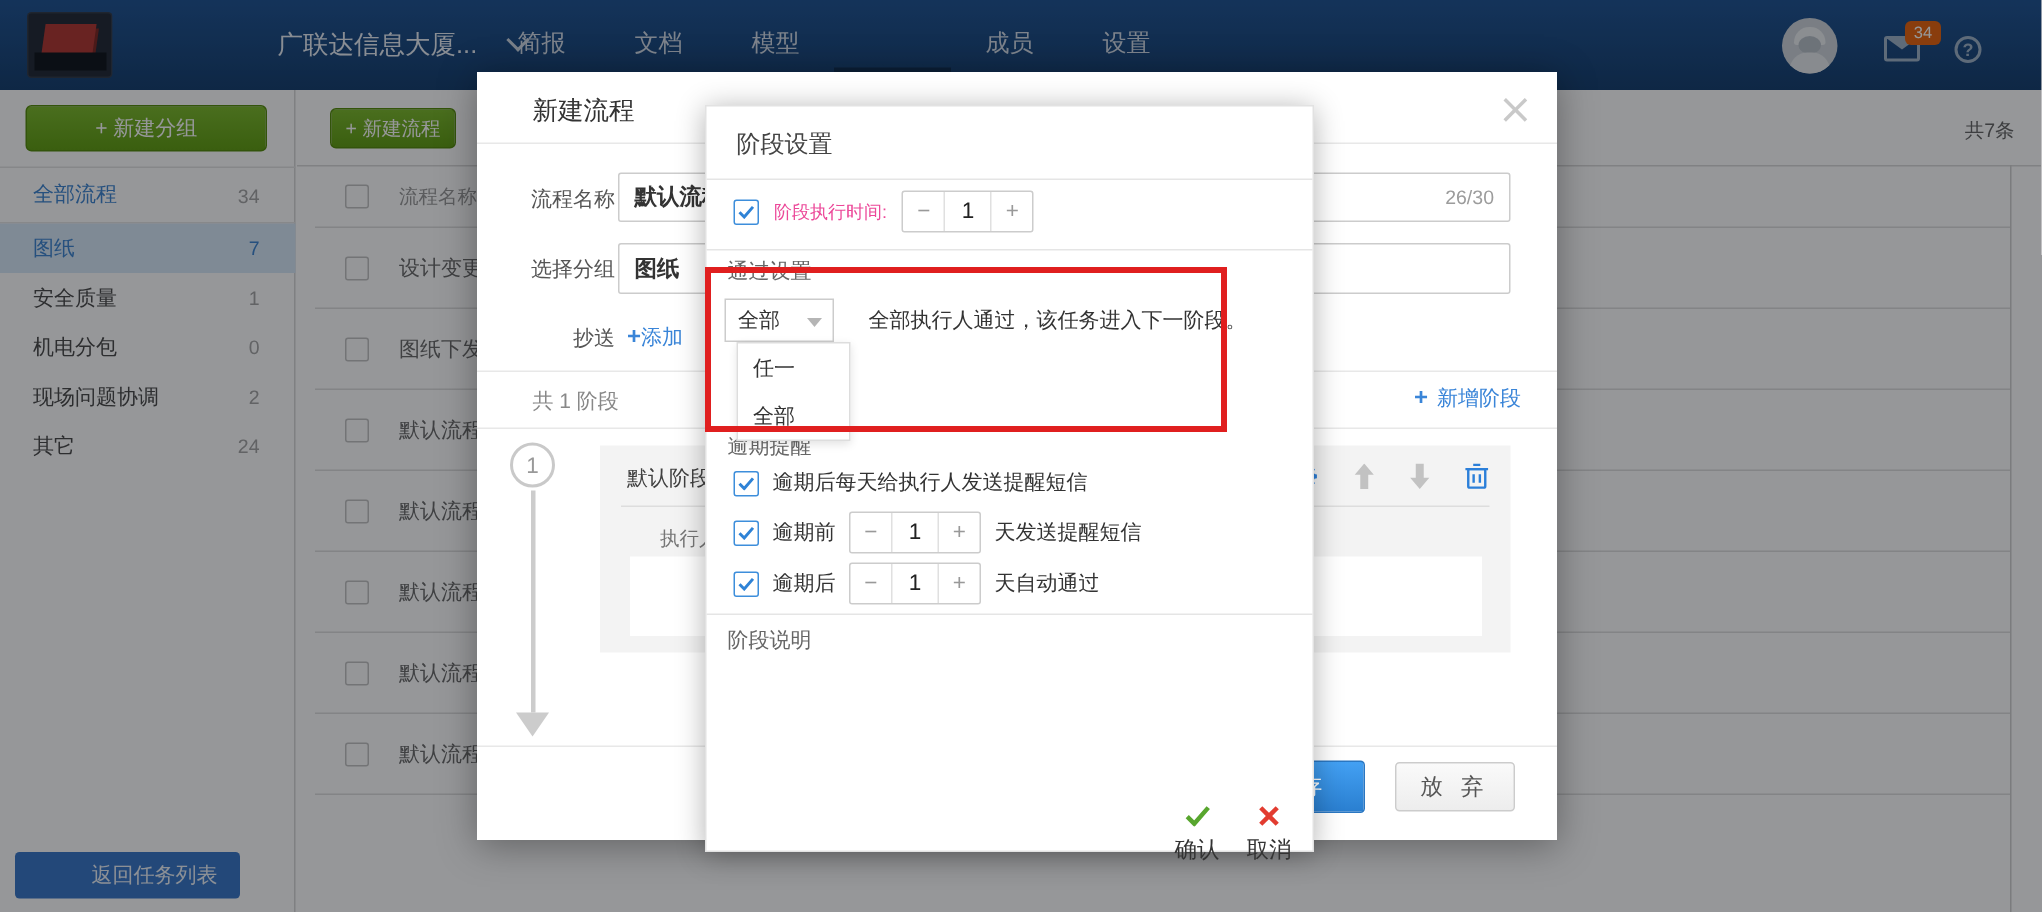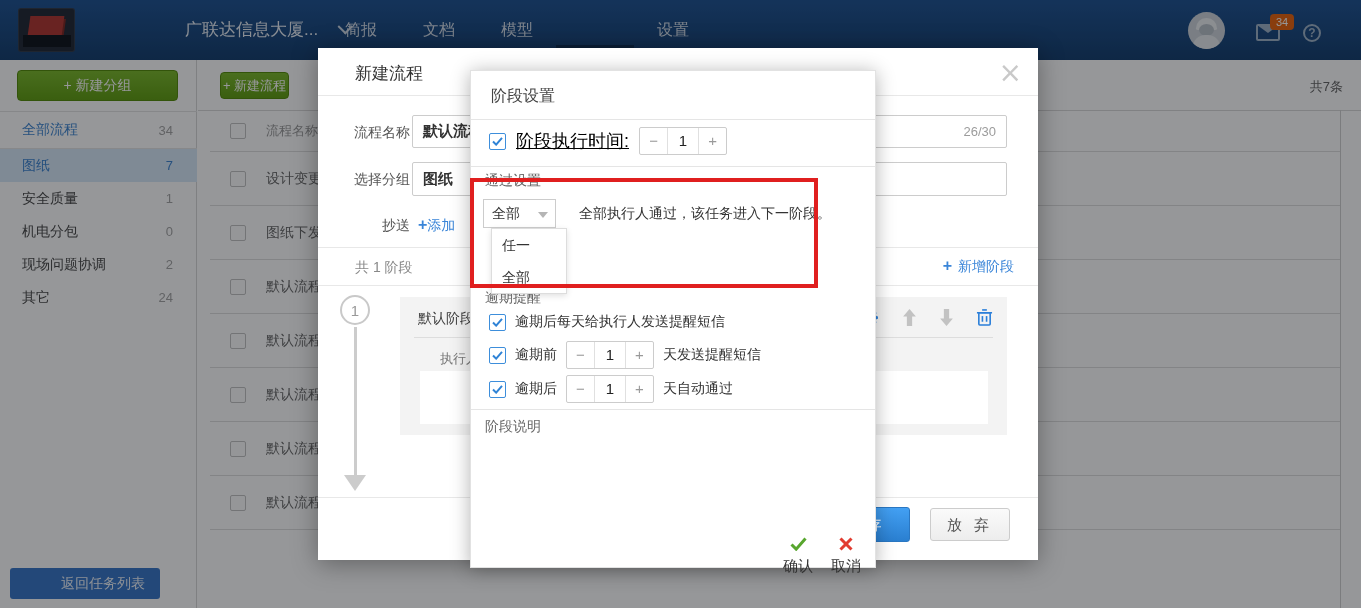--- a/index.html
+++ b/index.html
@@ -49,21 +49,21 @@
     padding:0 24px 0 22px; font-size:14px; color:#4a4a4a; cursor:pointer; }
   .group-item .cnt { color:#a5a5a5; font-size:13px; }
   .group-item.all { border-bottom:1px solid #e6e6e6; color:#3f86d1; height:37px; }
   .group-item.selected { background:#d8e8f8; color:#3f86d1; }
   .group-item.selected .cnt { color:#3f86d1; }
   .back-btn { position:absolute; left:10px; top:508px; width:150px; height:31px; background:#3a78c9;
     border-radius:3px; color:#eef3f9; font-size:14px; line-height:31px; text-align:center; cursor:pointer;padding-left:36px; }
 
   
   .content { position:absolute; left:198px; top:60px; width:1163px; height:548px; background:#fff; }
-  .new-flow { position:absolute; left:22px; top:12px; width:69px; height:27px; font-size:13px; line-height:25px; }
+  .new-flow { position:absolute; left:22px; top:12px; width:84px; height:27px; font-size:13px; line-height:25px; }
   .total { position:absolute; right:18px; top:18px; font-size:13px; color:#666; }
   .toolbar-sep { position:absolute; left:0; top:50px; width:100%; border-top:1px solid #d9d9d9; }
   .table { position:absolute; left:12px; top:50px; right:20px; bottom:0; border-right:1px solid #d0d0d0; }
   .trow { position:relative; height:54px; border-bottom:1px solid #dedede; }
   .trow.head { height:42px; }
   .cb { position:absolute; left:20px; top:50%; margin-top:-8px; width:16px; height:16px;
     border:1px solid #c3c3c3; border-radius:2px; background:#fdfdfd; }
   .trow .nm { position:absolute; left:56px; top:50%; transform:translateY(-50%); font-size:14px; color:#6b6b6b; }
   .trow.head .nm { color:#9a9a9a; font-size:13px; }
 
@@ -107,21 +107,21 @@
     color:#555; font-size:15px; line-height:31px; text-align:center; letter-spacing:4px; cursor:pointer; }
 
   
   .modal2 { position:absolute; left:470px; top:70px; width:406px; height:498px; background:#fff;
     z-index:30; box-shadow:0 2px 18px rgba(0,0,0,.3); border:1px solid #e2e2e2; }
   .m2-title { position:absolute; left:20px; top:15px; font-size:16px; color:#444; }
   .m2-sep1 { position:absolute; left:0; top:48px; width:100%; border-top:1px solid #e5e5e5; }
   .cbx { width:17px; height:17px; border:1px solid #3d8edb; border-radius:2px; background:#fff;
     display:inline-flex; align-items:center; justify-content:center; flex:none; cursor:pointer; }
   .exec-row { position:absolute; left:18px; top:56px; display:flex; align-items:center; gap:10px; }
-  .exec-row .lbl { font-size:18px; color:#000000;text-decoration:underline; }
+  .exec-row .lbl { font-size:12px; color:#ec4899; }
   .stepper { display:inline-flex; align-items:center; height:28px; border:1px solid #ccc; border-radius:2px;
     background:#fff; }
   .stepper span { display:inline-block; text-align:center; font-size:15px; line-height:26px; }
   .stepper .mi,.stepper .pl { width:27px; color:#999; cursor:pointer; }
   .stepper .val { width:32px; color:#222; border-left:1px solid #e0e0e0; border-right:1px solid #e0e0e0; }
   .m2-sep2 { position:absolute; left:0; top:95px; width:100%; border-top:1px solid #e5e5e5; }
   .pass-label { position:absolute; left:14px; top:101px; font-size:14px; color:#666; }
   .dd-closed { position:absolute; left:12px; top:128px; width:73px; height:29px; border:1px solid #ccc;
     background:#fff; font-size:14px; color:#333; line-height:27px; padding:0 8px; cursor:pointer; }
   .dd-caret { position:absolute; right:7px; top:12px; width:0; height:0; border-left:5px solid transparent;
@@ -159,20 +159,21 @@
     </div>
     <div class="project-name">
       <span>广联达信息大厦...</span>
       <span class="chev"></span>
     </div>
     <div class="nav">
       <div class="nav-item">简报</div>
       <div class="nav-item">文档</div>
       <div class="nav-item">模型</div>
       <div class="nav-item active">任务</div>
+      <div class="nav-item">成员</div>
       <div class="nav-item">设置</div>
     </div>
     <div class="avatar">
       <div class="helmet"></div>
       <div class="face"></div>
       <div class="body"></div>
     </div>
     <div class="mail"></div>
     <div class="badge">34</div>
     <div class="help">?</div>

